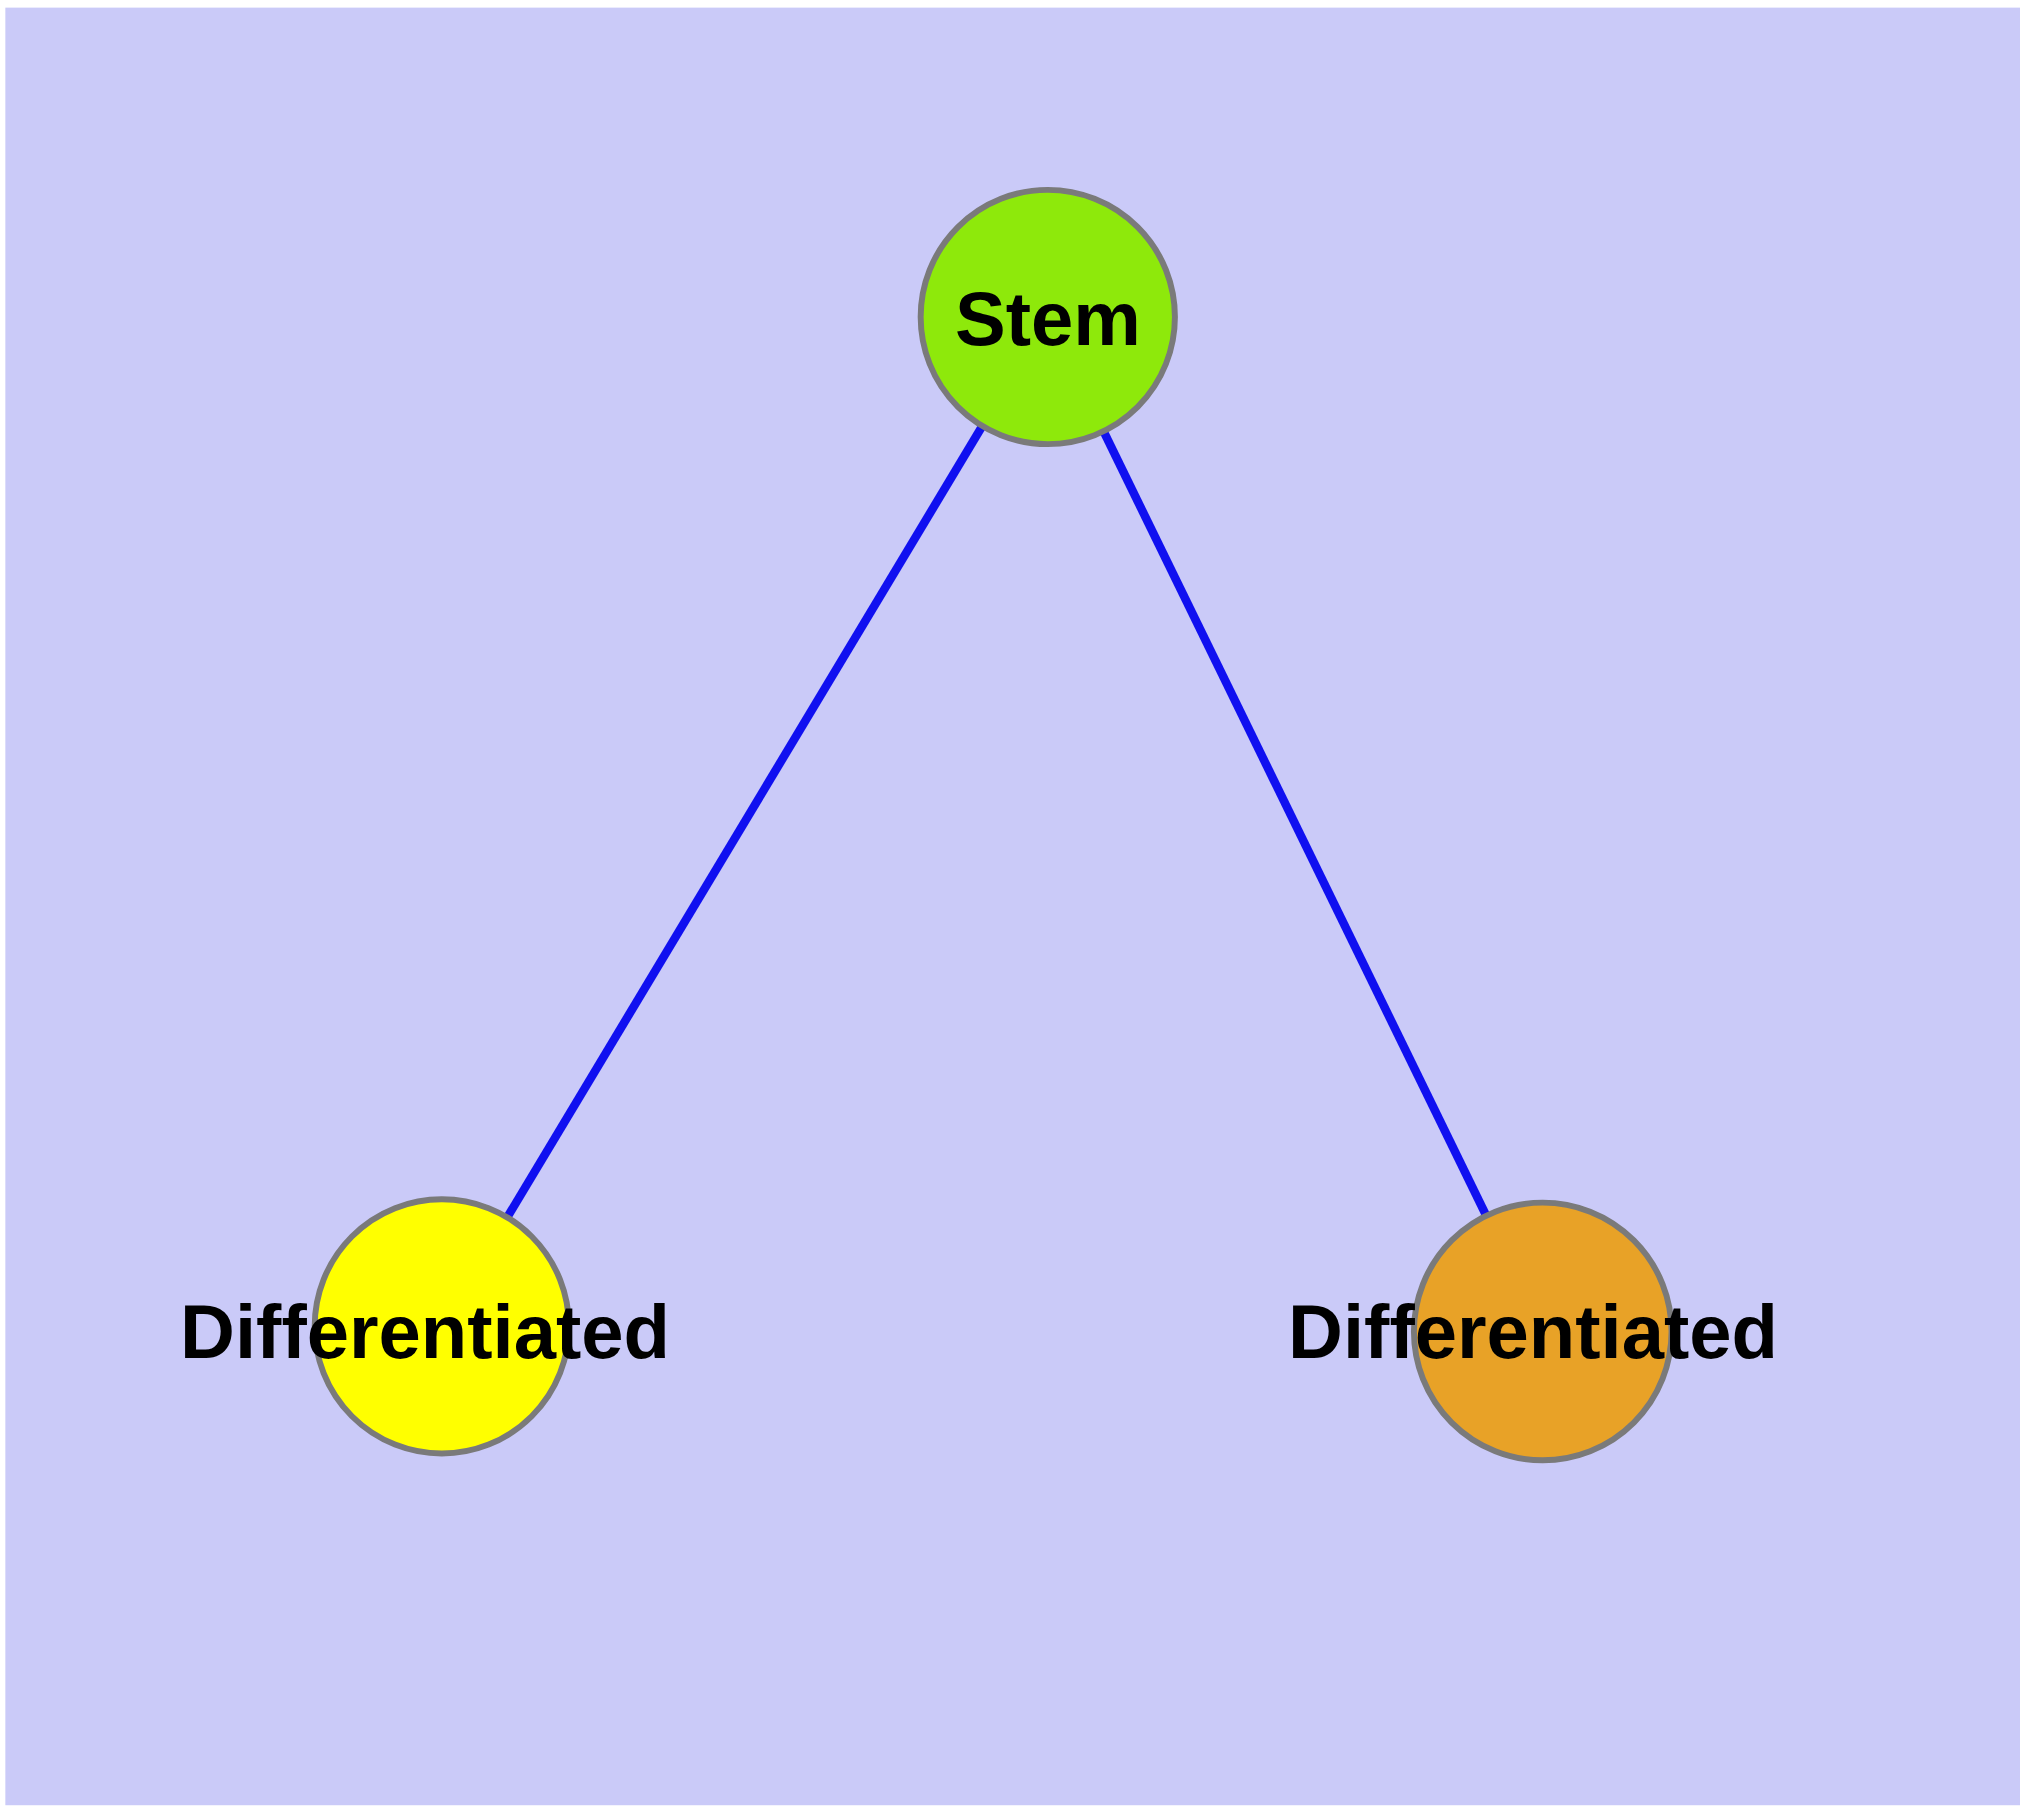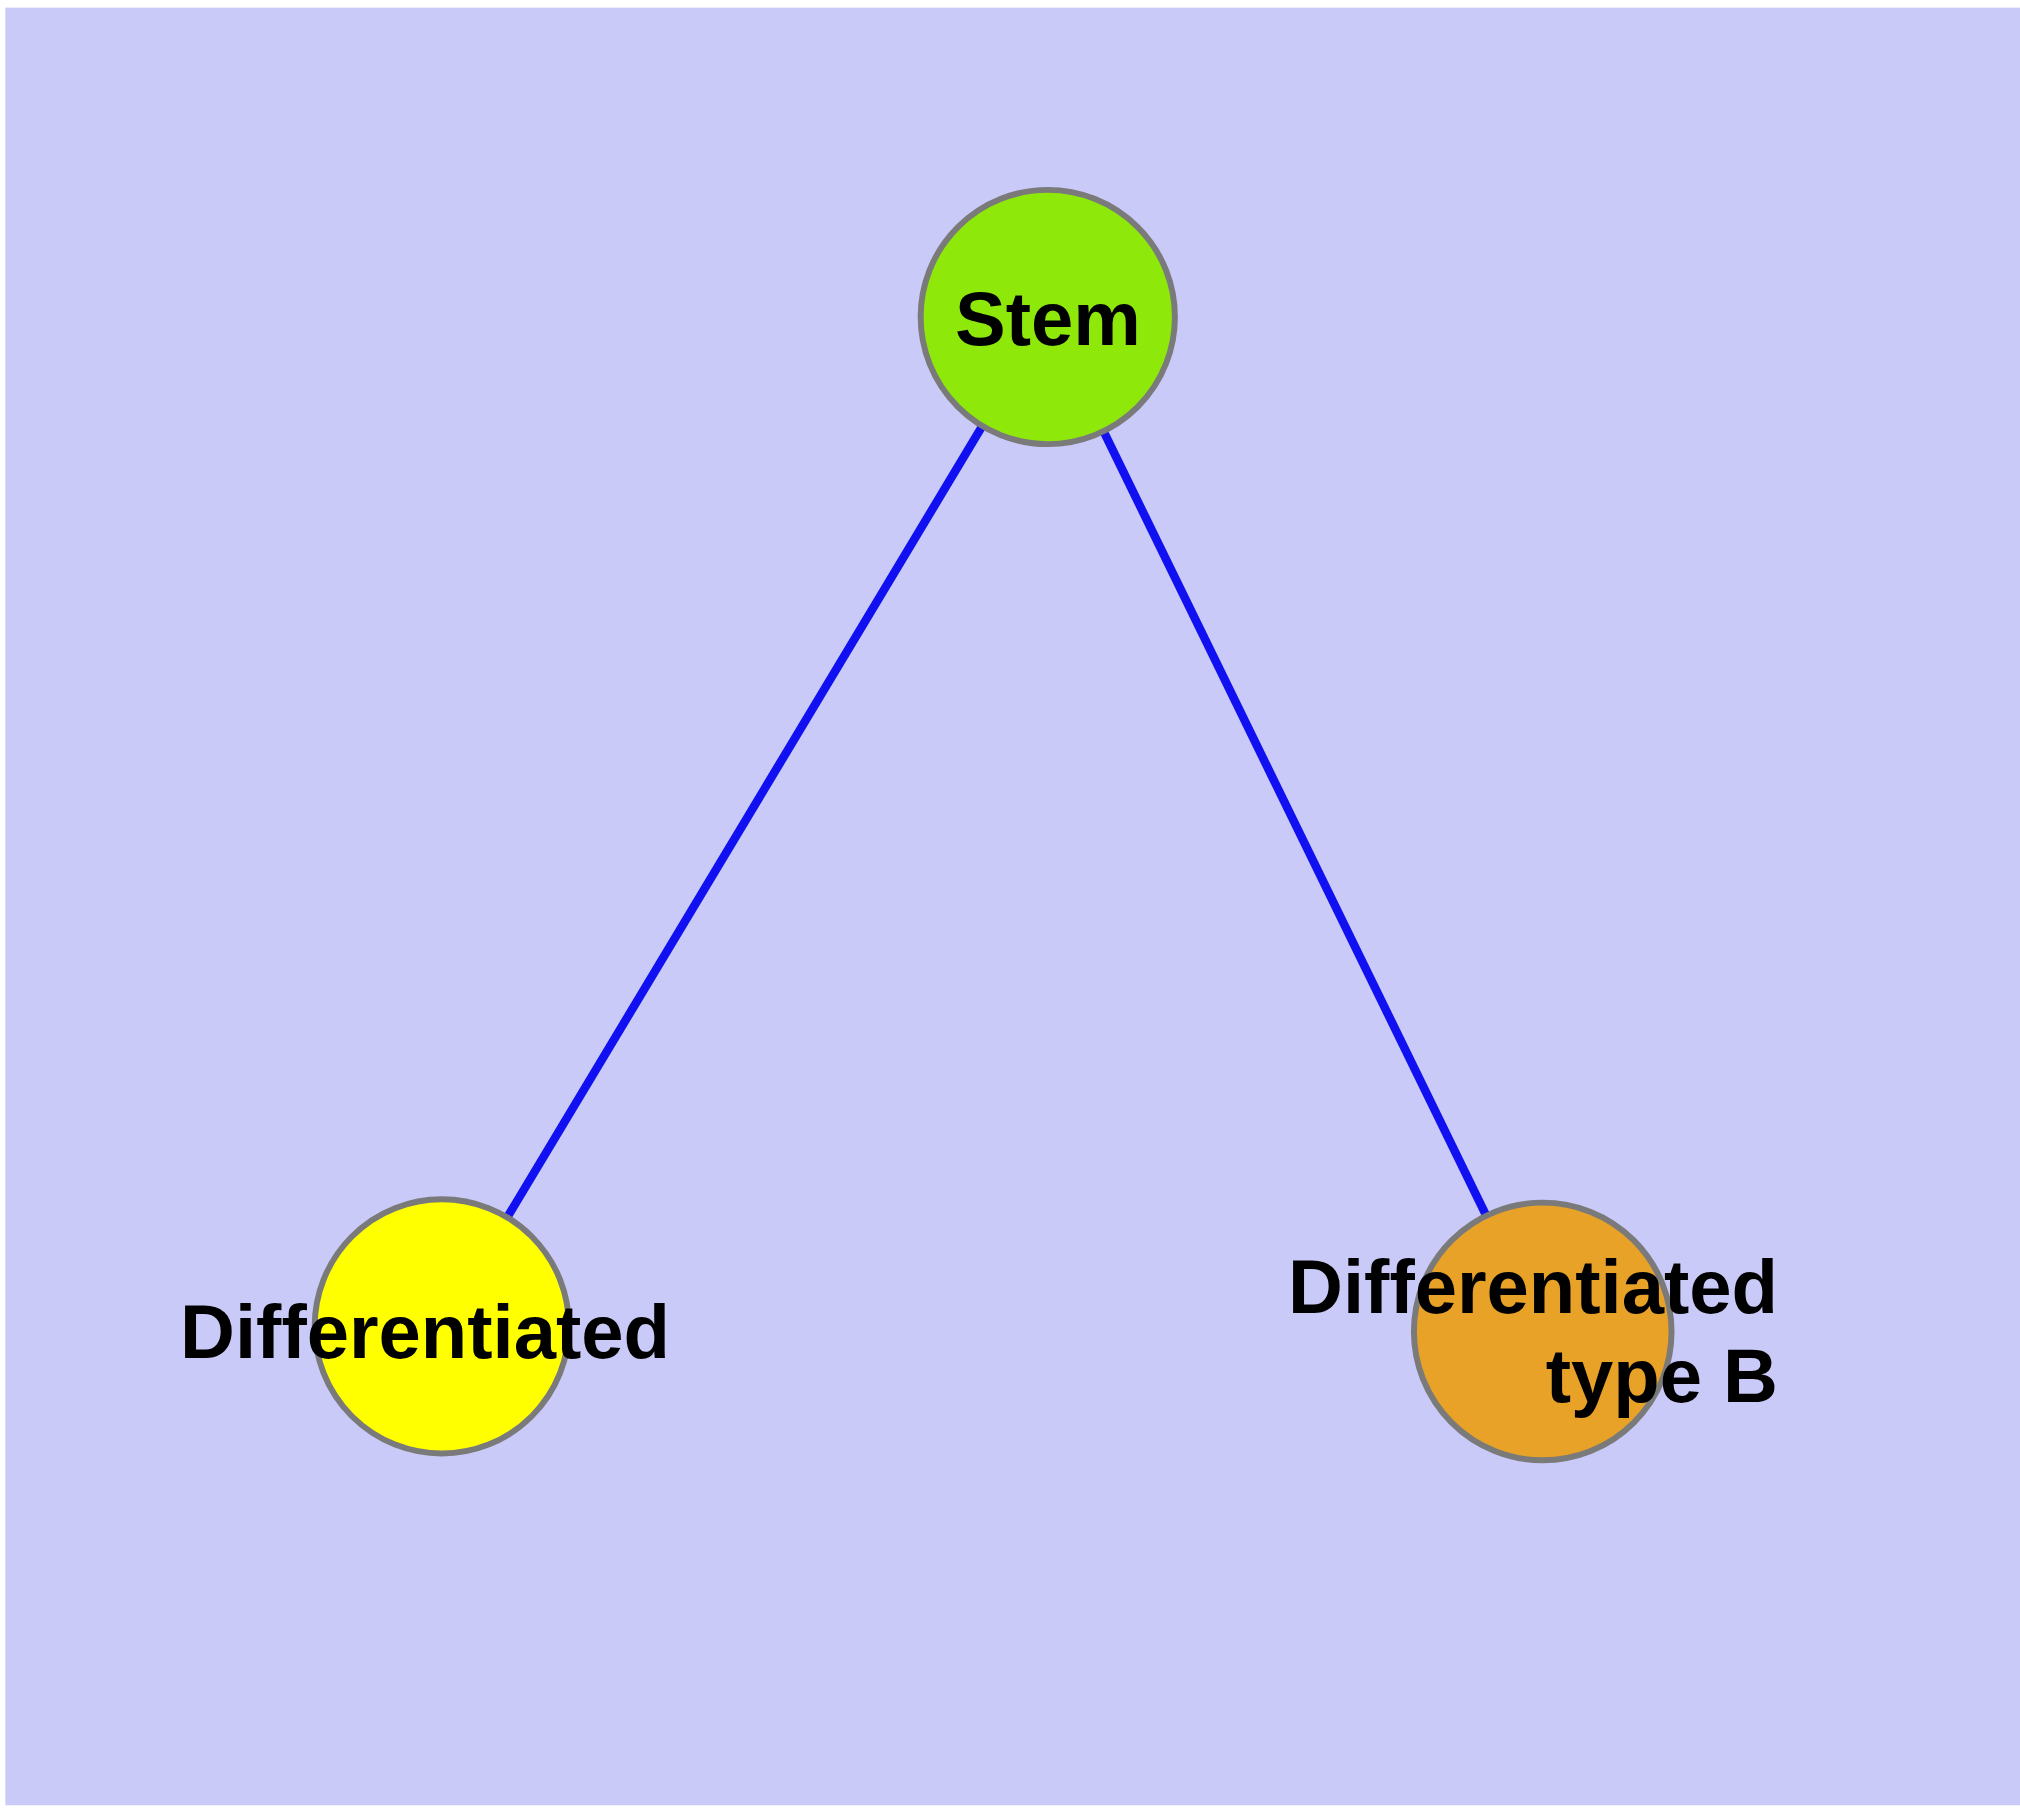--- a/index.html
+++ b/index.html
@@ -24,21 +24,21 @@
     stroke-width: 10px;
     stroke-linecap: butt;
     fill: none;
   }
   .node {
     stroke-width: 7px;
   }
   .node-label {
     position: absolute;
     transform: translate(-50%, -50%);
-    text-align: right;
+    text-align: left;
     font-weight: bold;
     font-size: 76px;
     line-height: 1.17;
     color: #000000;
     white-space: nowrap;
   }
   .node-label span {
     display: block;
   }
 </style>
@@ -65,17 +65,16 @@
   <div class="node-label" style="left:1048px; top:319px;">
     <span>Stem</span>
   </div>
 
   <div class="node-label" style="left:425px; top:1332px;">
     <span>Differentiated</span>
   </div>
 
   <div class="node-label" style="left:1533px; top:1332px;">
     <span>Differentiated</span>
-    <span>type B</span>
   </div>
 
 </div>
 
 
 </body></html>

